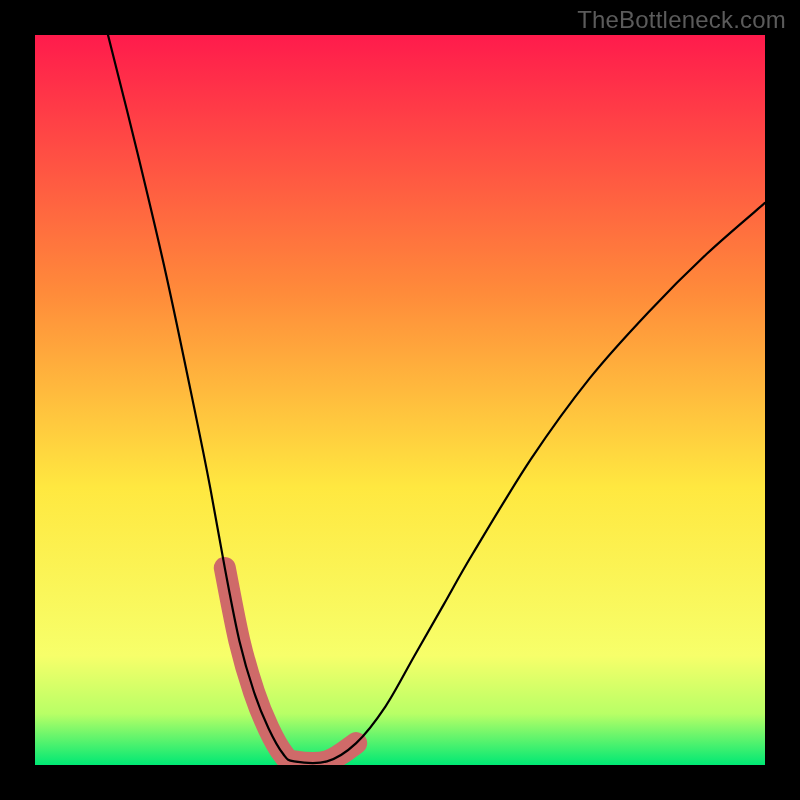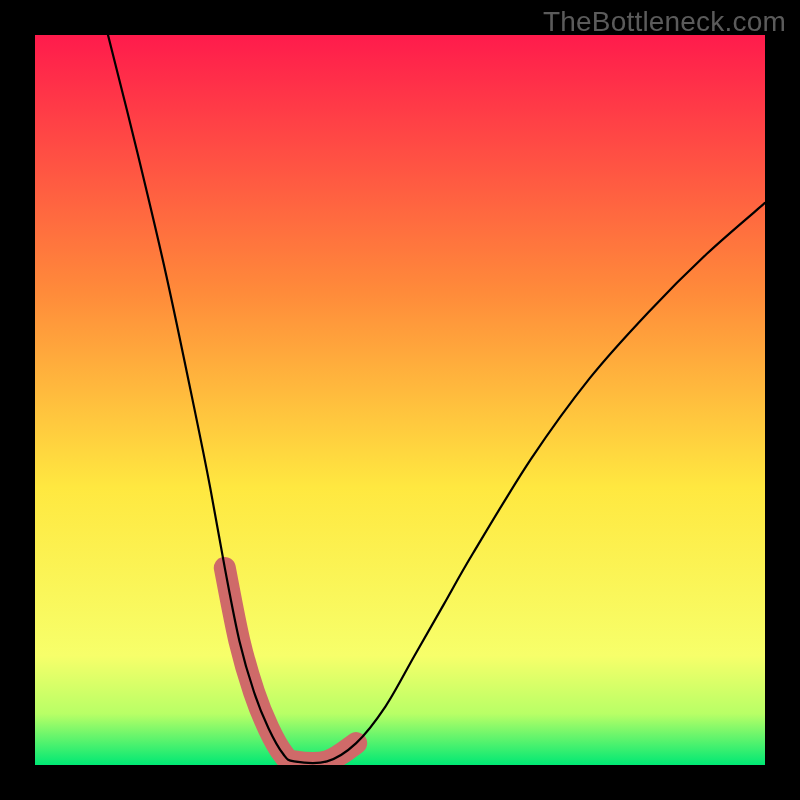--- a/index.html
+++ b/index.html
@@ -14,21 +14,21 @@
     position: relative;
     width: 800px;
     height: 800px;
     background: #000;
   }
   .watermark {
     position: absolute;
     top: 6px;
     right: 14px;
     font-family: Arial, Helvetica, sans-serif;
-    font-size: 28px;
+    font-size: 24px;
     font-weight: 500;
     color: #5b5b5b;
     letter-spacing: 0.2px;
   }
   svg {
     display: block;
   }
   .curve {
     fill: none;
     stroke: #000;

